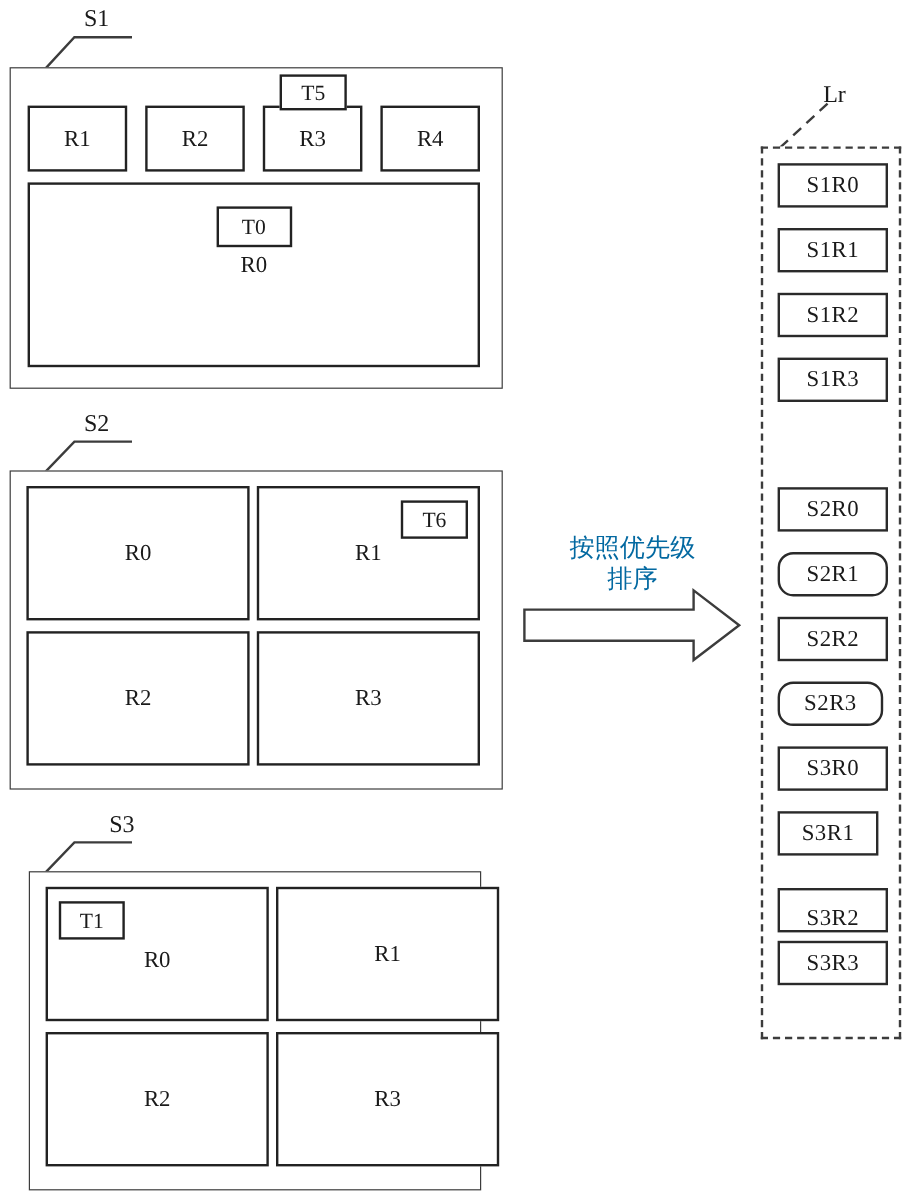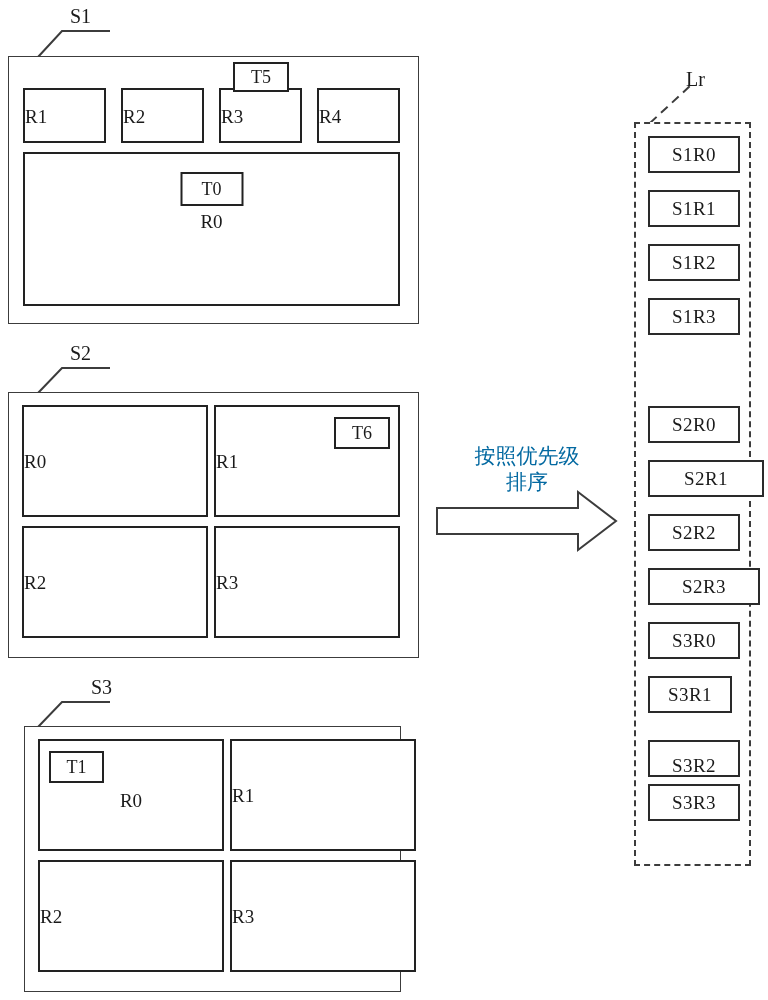--- a/index.html
+++ b/index.html
@@ -34,21 +34,21 @@
     position: absolute;
     font-size: 19px;
     line-height: 1;
     color: #1a1a1a;
     white-space: nowrap;
   }
   .region-center {
     left: 0; right: 0;
     top: 50%;
     transform: translateY(-50%);
-    text-align: left;
+    text-align: center;
   }
 
   
   .tag-box {
     border: 2px solid #222222;
     background: #ffffff;
     display: flex;
     align-items: center;
     justify-content: center;
     font-size: 18px;
@@ -219,27 +219,27 @@
   </div>
   <div class="abs lr-item" style="left:12px; top:120px; width:92px; height:37px;">
     <span>S1R2</span>
   </div>
   <div class="abs lr-item" style="left:12px; top:174px; width:92px; height:37px;">
     <span>S1R3</span>
   </div>
   <div class="abs lr-item" style="left:12px; top:282px; width:92px; height:37px;">
     <span>S2R0</span>
   </div>
-  <div class="abs lr-item" style="left:12px; top:336px; width:116px; height:37px;">
+  <div class="abs lr-item" style="left:12px; top:336px; width:92px; height:37px;border-radius:13px;">
     <span>S2R1</span>
   </div>
   <div class="abs lr-item" style="left:12px; top:390px; width:92px; height:37px;">
     <span>S2R2</span>
   </div>
-  <div class="abs lr-item" style="left:12px; top:444px; width:112px; height:37px;">
+  <div class="abs lr-item" style="left:12px; top:444px; width:88px; height:37px;border-radius:13px;">
     <span>S2R3</span>
   </div>
   <div class="abs lr-item" style="left:12px; top:498px; width:92px; height:37px;">
     <span>S3R0</span>
   </div>
   <div class="abs lr-item" style="left:12px; top:552px; width:84px; height:37px;text-align:right;">
     <span>S3R1</span>
   </div>
   <div class="abs lr-item" style="left:12px; top:616px; width:92px; height:37px;align-items:flex-end;">
     <span>S3R2</span>

